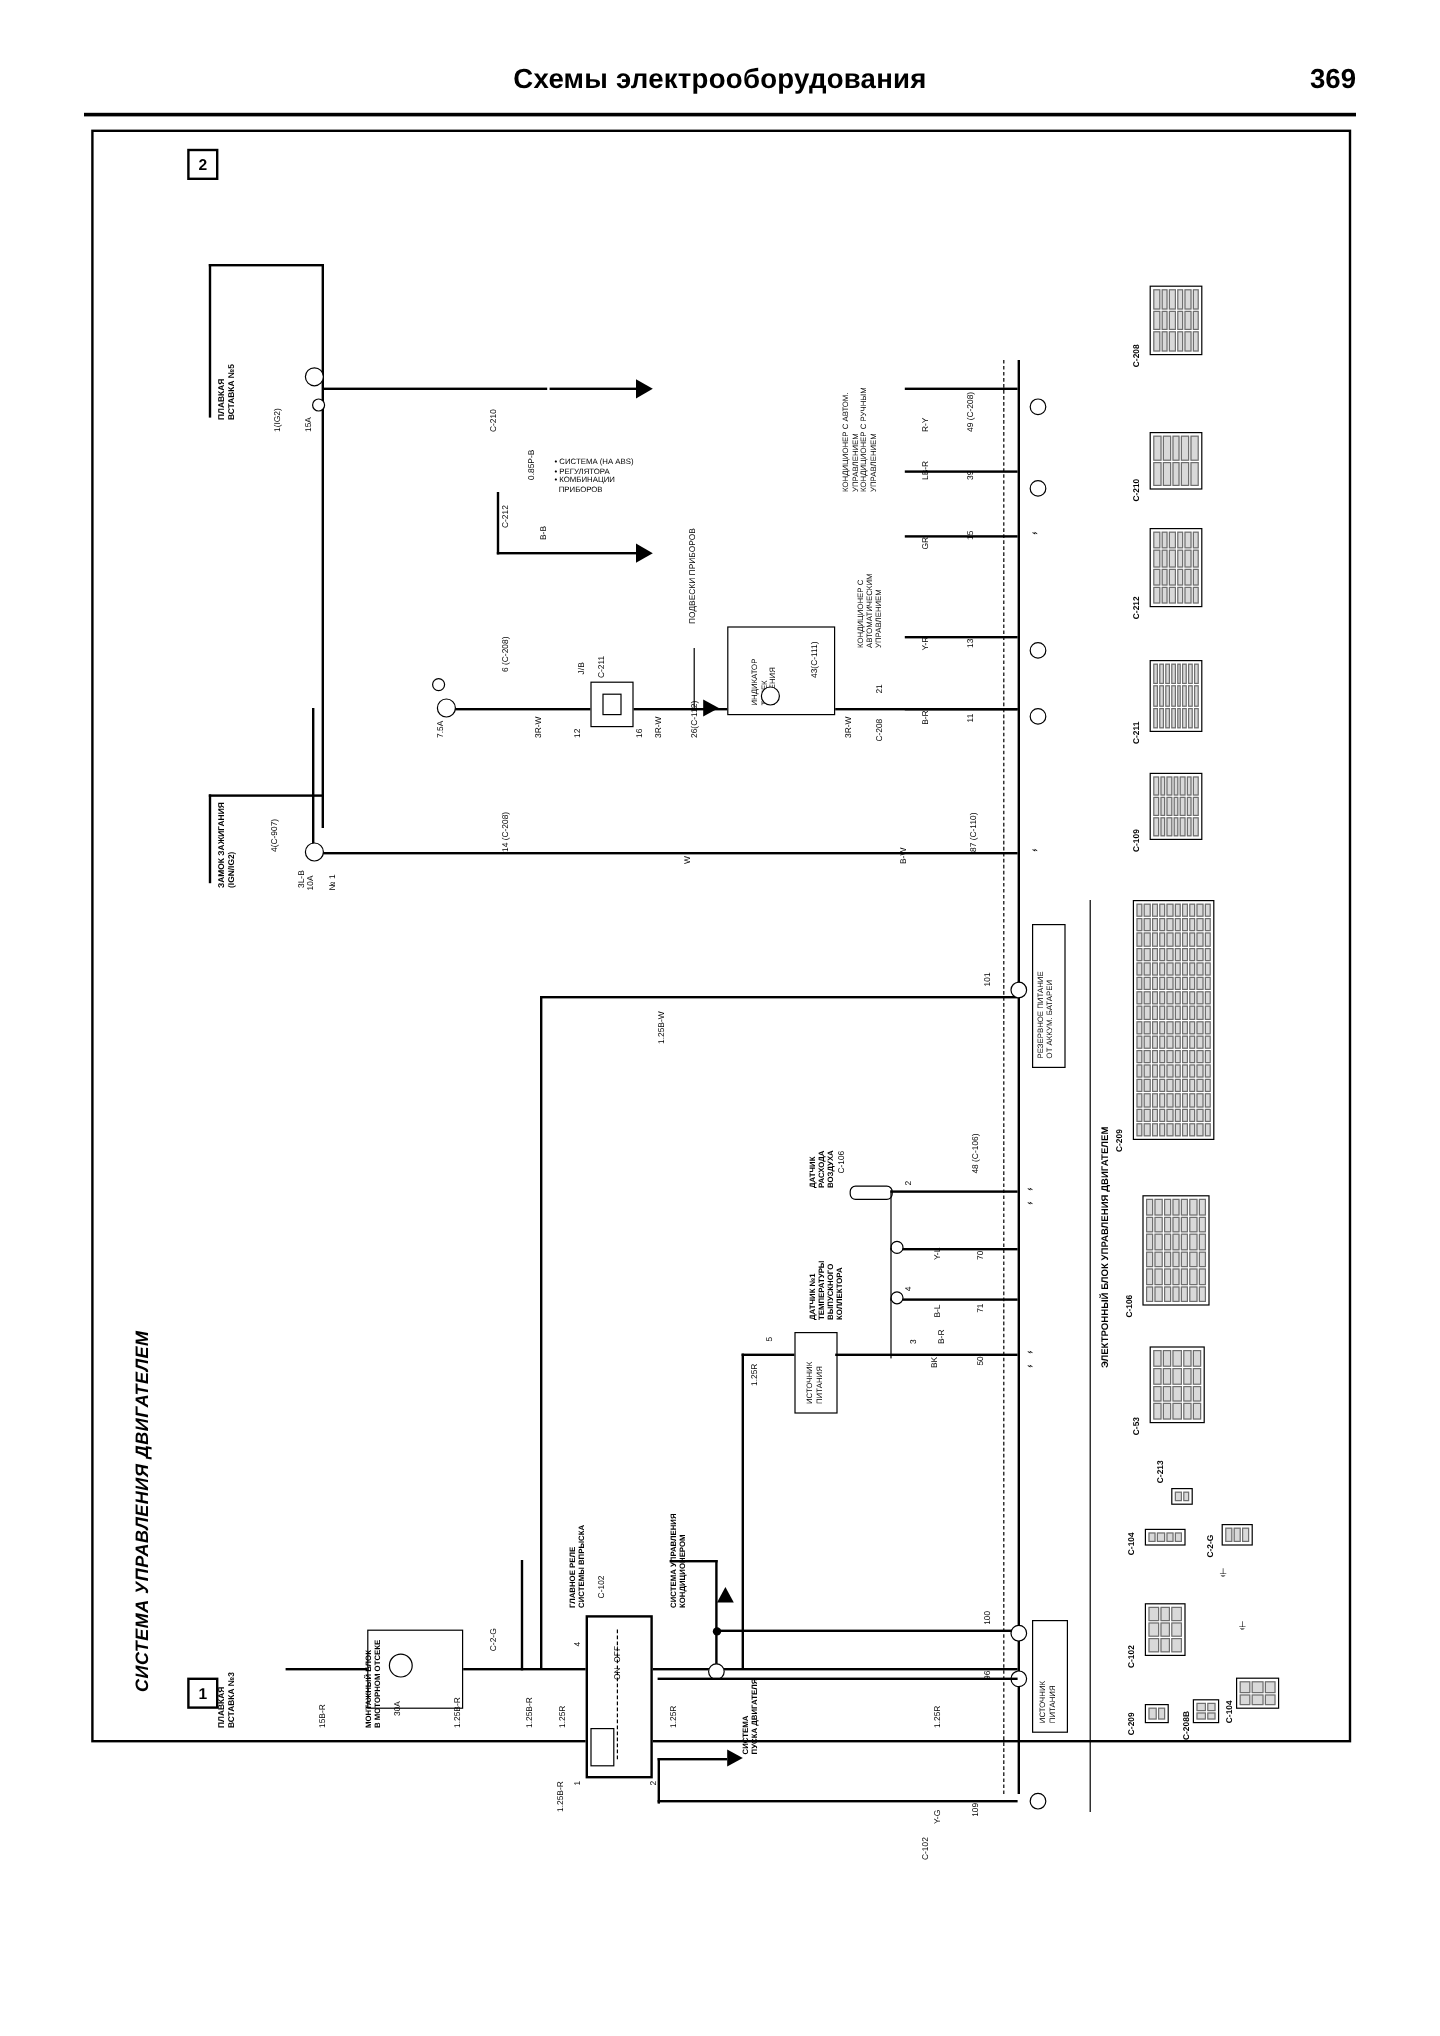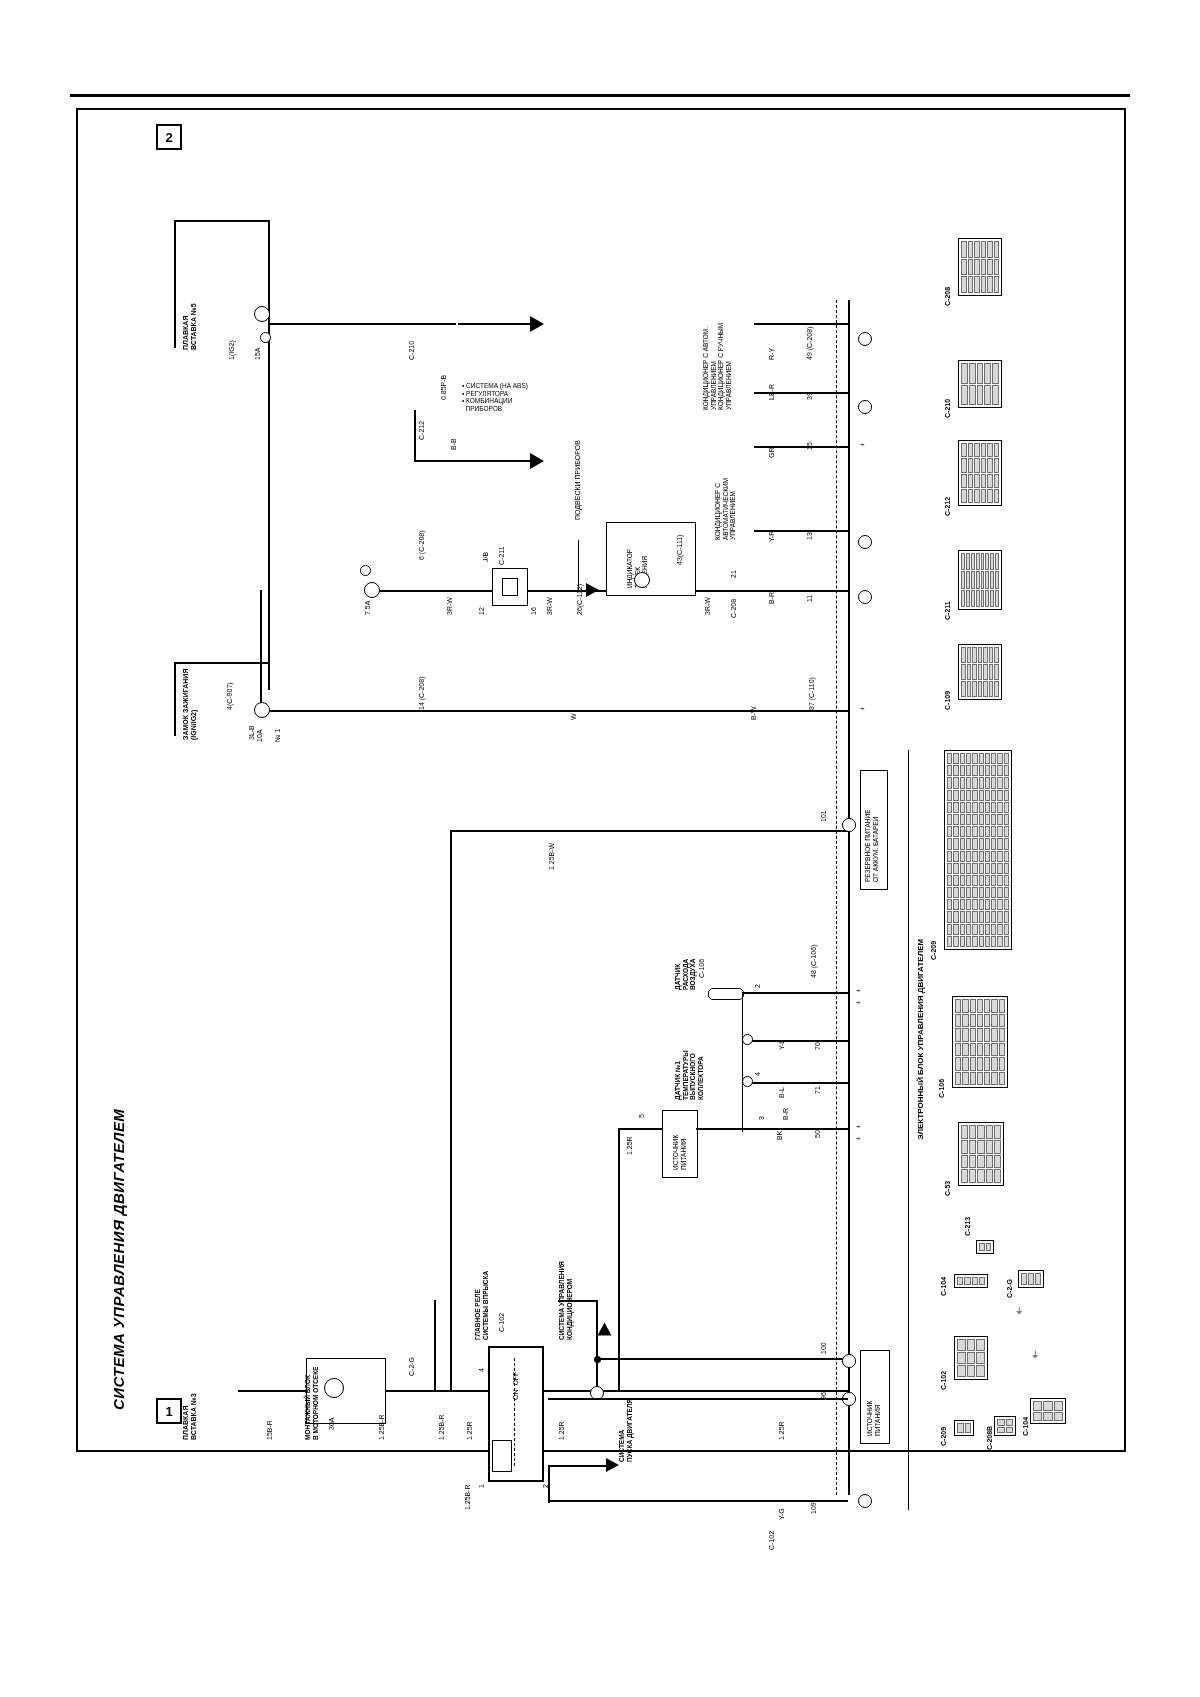--- a/index.html
+++ b/index.html
@@ -191,20 +191,24 @@
     position: absolute;
     border: 1px solid #000;
     background: #fff;
   }
 </style>
 </head>
 <body>
 
 <div class="page">
 
+  <div class="page-header">
+    <div class="header-title">Схемы электрооборудования</div>
+    <div class="header-pageno">369</div>
+  </div>
   <div class="header-rule"></div>
 
   <div class="frame">
     <div class="rot-layer">
 
       <div class="num-badge" style="left:78px; top:14px;">2</div>
       <div class="num-badge" style="left:78px; top:1288px;">1</div>
 
       <div class="sec-title" style="left:32px; top:1300px;">СИСТЕМА УПРАВЛЕНИЯ ДВИГАТЕЛЕМ</div>
 

